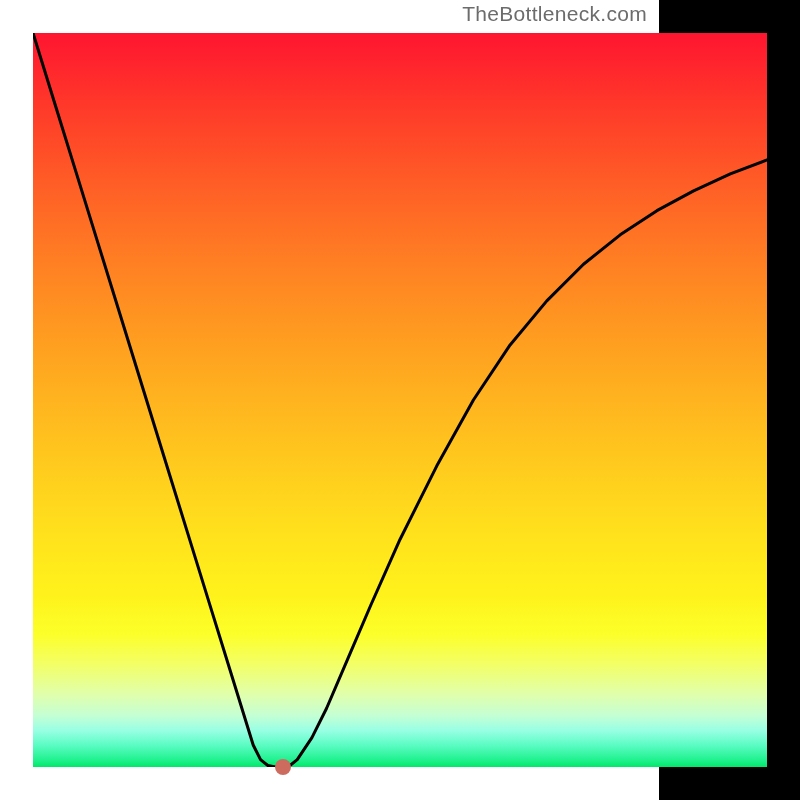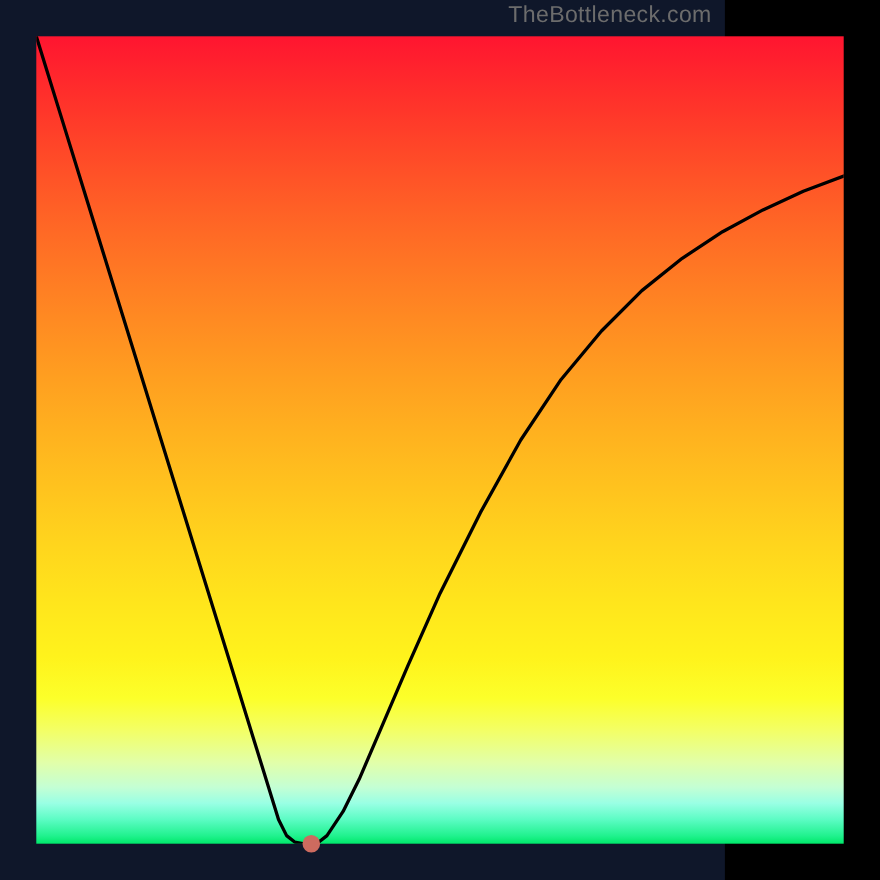--- a/index.html
+++ b/index.html
@@ -7,21 +7,21 @@
     padding: 0;
     width: 800px;
     height: 800px;
     overflow: hidden;
     background: #000;
     font-family: Arial, Helvetica, sans-serif;
   }
   .outer {
     width: 659px;
     height: 800px;
-    background: #0f172a;
+    background: #ffffff;
     position: relative;
   }
   .attribution {
     position: absolute;
     top: 2px;
     right: 12px;
     color: #6c6c6c;
     font-size: 21px;
     font-weight: 500;
     letter-spacing: 0.3px;

